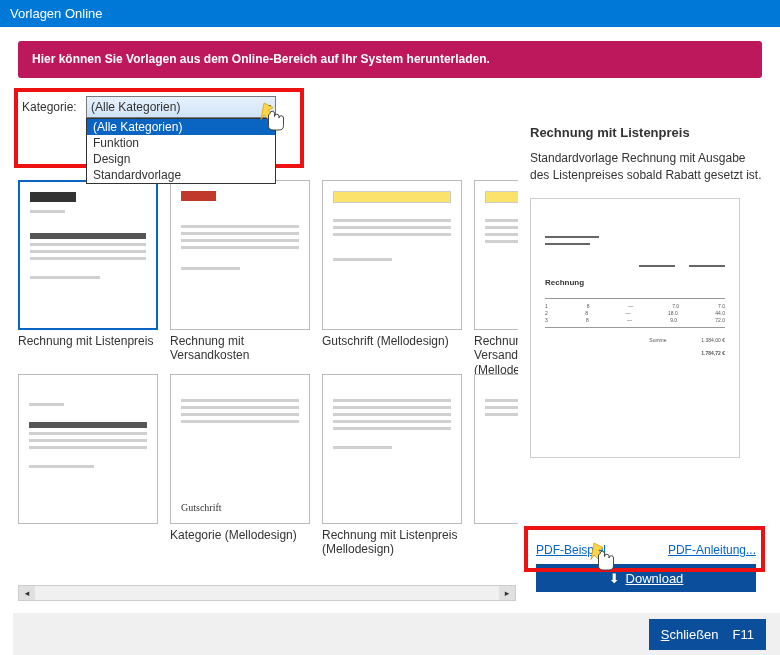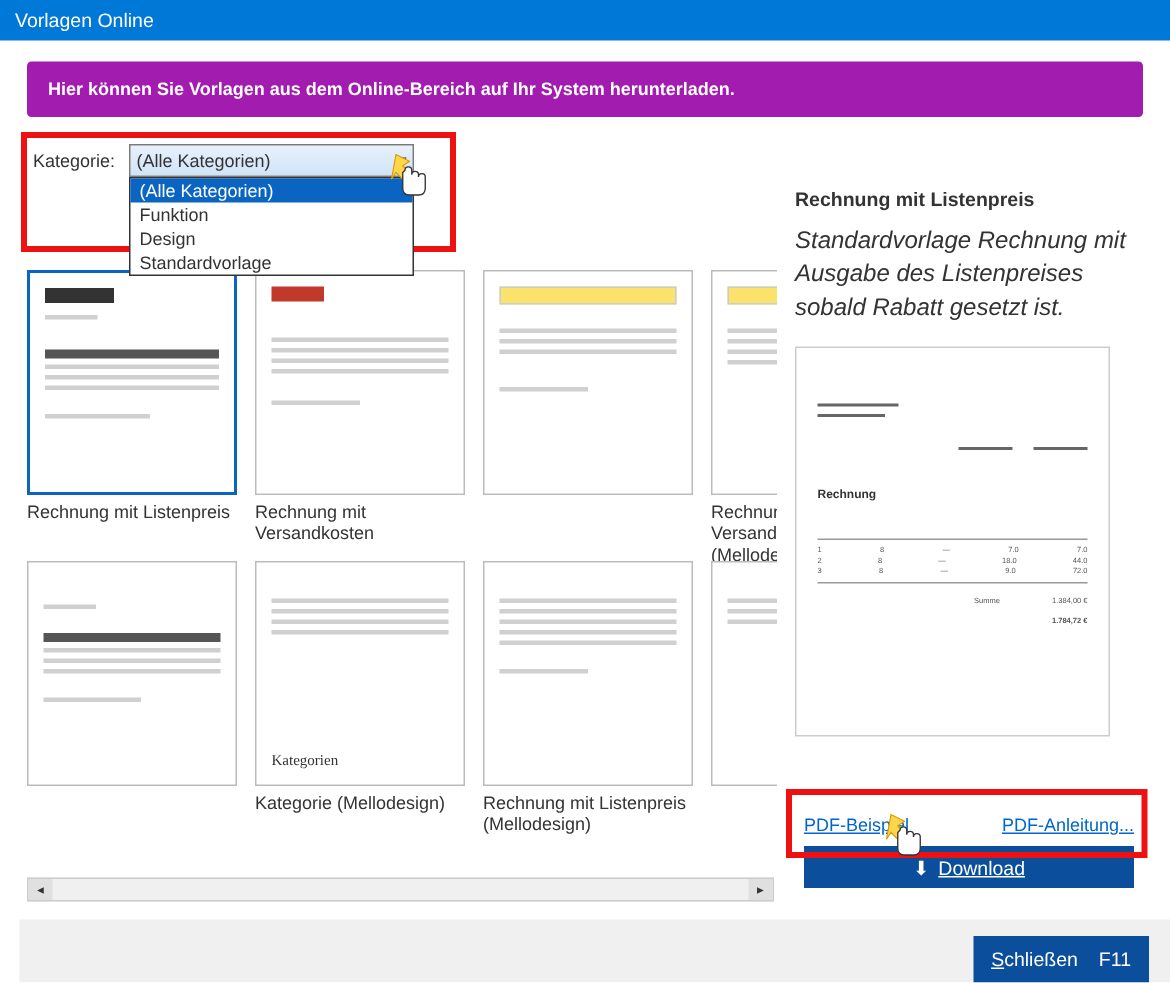--- a/index.html
+++ b/index.html
@@ -1,18 +1,18 @@
 <!DOCTYPE html>
 <html><head>
 <meta charset="utf-8">
 <style>
 * { box-sizing: border-box; margin: 0; padding: 0; }
 body { font-family: "Segoe UI", Tahoma, sans-serif; font-size: 12px; background: #fff; color: #333; width: 780px; height: 655px; overflow: hidden; position: relative; }
 .titlebar { background: #0078d7; color: #fff; padding: 6px 10px; font-size: 13px; }
-.infobox { background: #a21caf; color: #fff; margin: 14px 18px 10px 18px; padding: 10px 14px; border-radius: 3px; font-weight: bold; line-height: 1.4; }
+.infobox { background: #be185d; color: #fff; margin: 14px 18px 10px 18px; padding: 10px 14px; border-radius: 3px; font-weight: bold; line-height: 1.4; }
 .topcontrols { position: relative; height: 85px; }
 .red-rect-top { position: absolute; left: 14px; top: 0; width: 290px; height: 80px; border: 4px solid #e11; }
 .kat-label { position: absolute; left: 22px; top: 12px; font-size: 12px; }
 .kat-select { position: absolute; left: 86px; top: 8px; width: 190px; height: 22px; border: 1px solid #7a7a7a; background: linear-gradient(#e8f1fb,#cfe4f8); padding: 2px 4px; display: flex; align-items: center; justify-content: space-between; }
 .kat-select .arrow { font-size: 10px; }
 .kat-dropdown { position: absolute; left: 86px; top: 30px; width: 190px; border: 1px solid #333; background: #fff; z-index: 5; }
 .kat-dropdown div { padding: 1px 6px; font-size: 12px; }
 .kat-dropdown .sel { background: #0a64c2; color: #fff; }
 .cursor { position: absolute; left: 258px; top: 12px; z-index: 10; }
 .grid-wrap { position: absolute; left: 18px; top: 180px; width: 500px; height: 405px; overflow: hidden; }
@@ -24,36 +24,36 @@
 .thumb .hdr { height: 10px; background: #333; width: 40%; margin-bottom: 4px; }
 .thumb .row { height: 6px; background: #555; }
 .thumb .block { height: 20px; background: #eee; border: 1px solid #ccc; }
 .thumb .sig { font-family: cursive; font-size: 10px; margin-top: auto; }
 .caption { margin-top: 4px; font-size: 12px; line-height: 1.2; height: 30px; }
 .details { position: absolute; left: 530px; top: 125px; width: 232px; }
 .details h3 { font-size: 13px; font-weight: bold; margin-bottom: 10px; }
 .details .meta { font-size: 12px; line-height: 1.6; }
 .details .meta b { display: inline-block; width: 60px; font-weight: normal; }
 .details .meta strong { font-weight: bold; }
-.details .desc { margin-top: 8px; font-size: 16px; line-height: 1.4; font-style: italic; }
+.details .desc { margin-top: 8px; font-size: 12px; line-height: 1.4; }
 .preview { margin-top: 14px; width: 210px; height: 260px; border: 1px solid #ccc; background: #fff; padding: 14px; display: flex; flex-direction: column; gap: 5px; font-size: 6px; color: #555; }
 .preview .tiny { height: 2px; background: #666; }
-.preview .hdr2 { font-weight: bold; font-size: 8px; margin: 20px 0; color: #333; }
+.preview .hdr2 { font-weight: bold; font-size: 8px; margin: 6px 0; color: #333; }
 .preview .tbl { border-top: 1px solid #999; border-bottom: 1px solid #999; padding: 3px 0; }
 .preview .trow { display: flex; justify-content: space-between; margin: 1px 0; }
 .preview .trow span { font-size: 5px; }
 .red-rect-bottom { position: absolute; left: 524px; top: 526px; width: 241px; height: 46px; border: 4px solid #e11; z-index: 8; }
 .links-row { position: absolute; left: 536px; top: 543px; width: 220px; display: flex; justify-content: space-between; font-size: 12px; }
 .links-row a { color: #0066cc; text-decoration: underline; cursor: pointer; }
 .cursor2 { position: absolute; left: 588px; top: 540px; z-index: 12; }
 .dl-btn { position: absolute; left: 536px; top: 564px; width: 220px; height: 28px; background: #0b4f9c; color: #fff; display: flex; align-items: center; justify-content: center; gap: 6px; font-size: 13px; }
 .dl-btn .u { text-decoration: underline; }
 .scroll-h { position: absolute; left: 18px; top: 585px; width: 498px; height: 16px; border: 1px solid #ccc; background: #f0f0f0; display: flex; align-items: center; justify-content: space-between; }
 .scroll-h .sbtn { width: 16px; height: 14px; background: #e0e0e0; display: flex; align-items: center; justify-content: center; font-size: 9px; }
-.footer { position: absolute; bottom: 0; left: 13px; right: 0; height: 42px; background: #f0f0f0; display: flex; align-items: flex-end; justify-content: flex-end; padding-right: 14px; gap: 0; }
+.footer { position: absolute; bottom: 0; left: 13px; right: 0; height: 42px; background: #f0f0f0; display: flex; align-items: center; justify-content: flex-end; padding-right: 14px; gap: 0; }
 .close-btn { background: #0b4f9c; color: #fff; padding: 8px 12px; font-size: 13px; display: flex; align-items: center; gap: 14px; }
 .close-btn .u { text-decoration: underline; }
 svg.hand { width: 30px; height: 36px; }
 </style>
 </head>
 <body>
 
 <div class="titlebar">
   <span>Vorlagen Online</span>
 </div>
@@ -115,20 +115,21 @@
     <div class="cell">
       <div class="thumb">
         <div class="block" style="background:#fbe36b;height:12px"></div>
           <div style="height:8px"></div>
         <div class="bar"></div>
           <div class="bar"></div>
           <div class="bar"></div>
         <div style="height:14px"></div>
           <div class="bar" style="width:50%"></div>
       </div>
+      <div class="caption">Gutschrift (Mellodesign)</div>
     </div>
     <div class="cell">
       <div class="thumb">
         <div class="block" style="background:#fbe36b;height:12px"></div>
           <div style="height:8px"></div>
         <div class="bar"></div>
           <div class="bar"></div>
           <div class="bar"></div>
           <div class="bar"></div>
       </div>
@@ -147,21 +148,21 @@
           <div class="bar" style="width:55%"></div>
       </div>
     </div>
     <div class="cell">
       <div class="thumb">
         <div style="height:10px"></div>
           <div class="bar"></div>
           <div class="bar"></div>
           <div class="bar"></div>
           <div class="bar"></div>
-        <div class="sig">Kategorien</div>
+        <div class="sig">Gutschrift</div>
       </div>
       <div class="caption">Kategorie (Mellodesign)</div>
     </div>
     <div class="cell">
       <div class="thumb">
         <div style="height:10px"></div>
           <div class="bar"></div>
           <div class="bar"></div>
           <div class="bar"></div>
           <div class="bar"></div>

